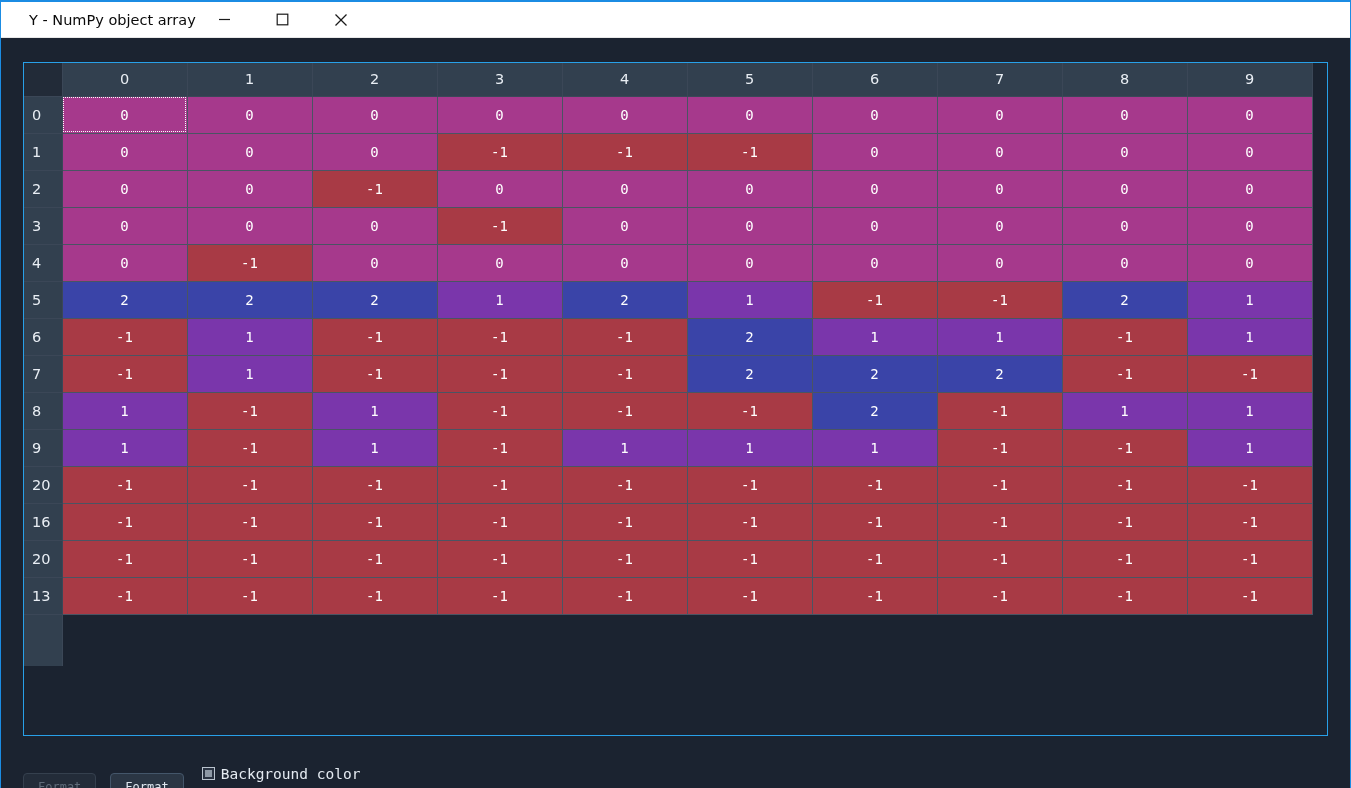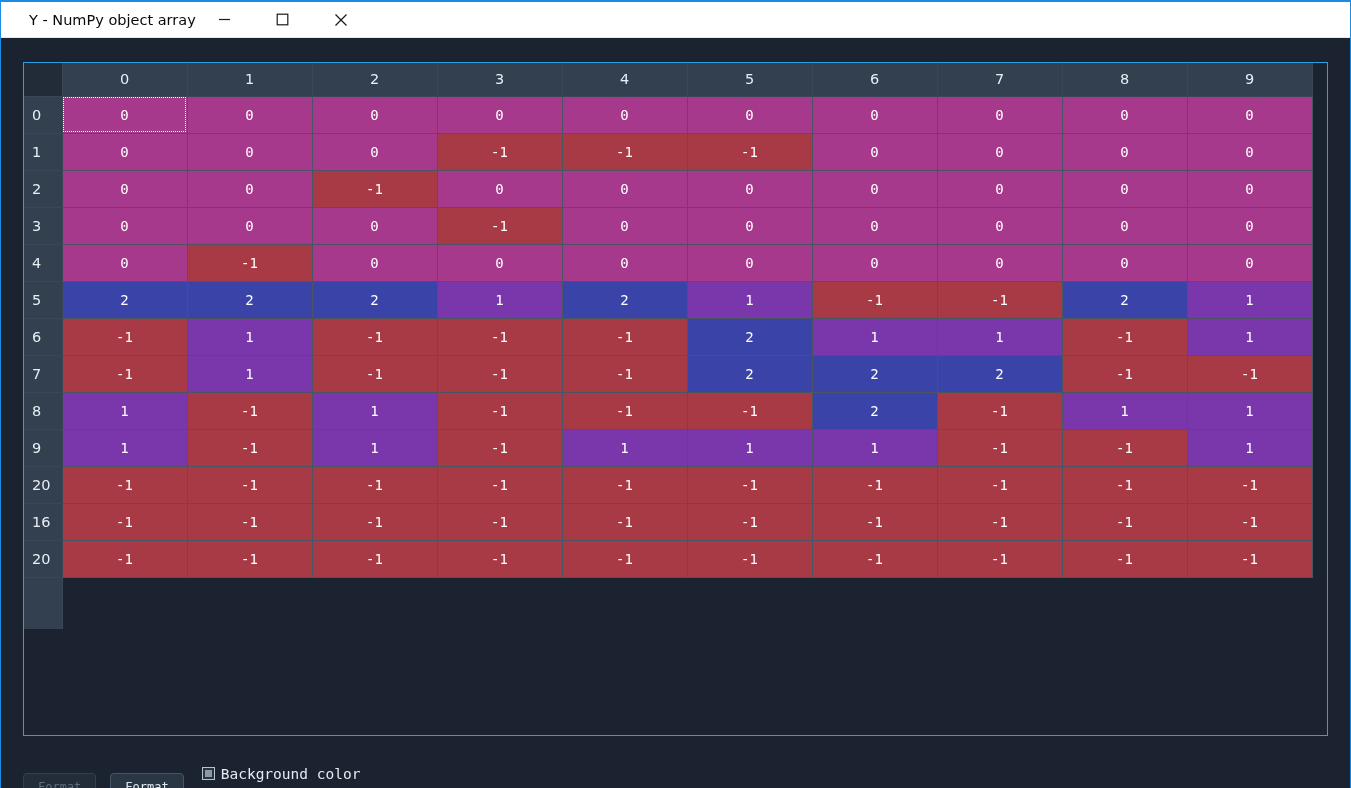--- a/index.html
+++ b/index.html
@@ -400,20 +400,33 @@
               <td class="cell" style="background: rgb(168, 58, 69);">-1</td>
               <td class="cell" style="background: rgb(168, 58, 69);">-1</td>
               <td class="cell" style="background: rgb(168, 58, 69);">-1</td>
               <td class="cell" style="background: rgb(168, 58, 69);">-1</td>
               <td class="cell" style="background: rgb(168, 58, 69);">-1</td>
               <td class="cell" style="background: rgb(168, 58, 69);">-1</td>
               <td class="cell" style="background: rgb(168, 58, 69);">-1</td>
               <td class="cell" style="background: rgb(168, 58, 69);">-1</td>
               <td class="cell" style="background: rgb(168, 58, 69);">-1</td>
             </tr>
+            <tr>
+              <th class="rowhdr">13</th>
+              <td class="cell" style="background: rgb(168, 58, 69);">-1</td>
+              <td class="cell" style="background: rgb(168, 58, 69);">-1</td>
+              <td class="cell" style="background: rgb(168, 58, 69);">-1</td>
+              <td class="cell" style="background: rgb(168, 58, 69);">-1</td>
+              <td class="cell" style="background: rgb(168, 58, 69);">-1</td>
+              <td class="cell" style="background: rgb(168, 58, 69);">-1</td>
+              <td class="cell" style="background: rgb(168, 58, 69);">-1</td>
+              <td class="cell" style="background: rgb(168, 58, 69);">-1</td>
+              <td class="cell" style="background: rgb(168, 58, 69);">-1</td>
+              <td class="cell" style="background: rgb(168, 58, 69);">-1</td>
+            </tr>
             <tr class="filler">
               <th class="rowhdr">&nbsp;</th>
               <td colspan="10"></td>
             </tr>
           </tbody>
       </table>
     </div>
 
     <div id="toolbar">
       <div class="btn disabled">Format</div>

